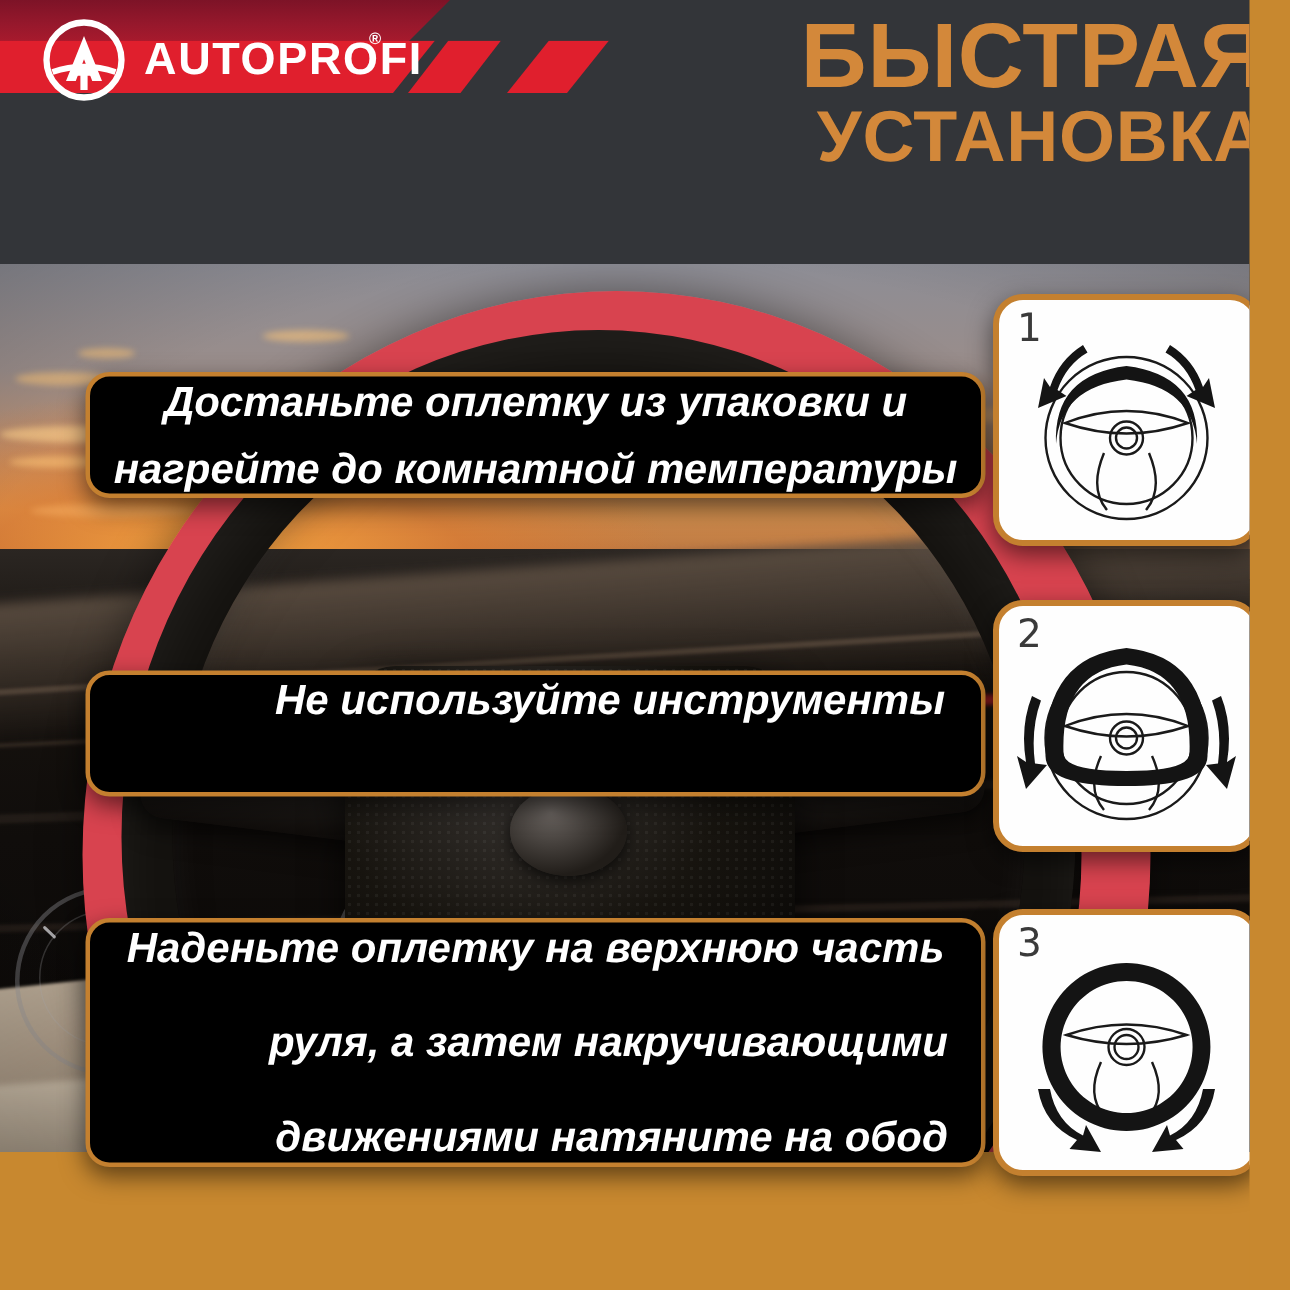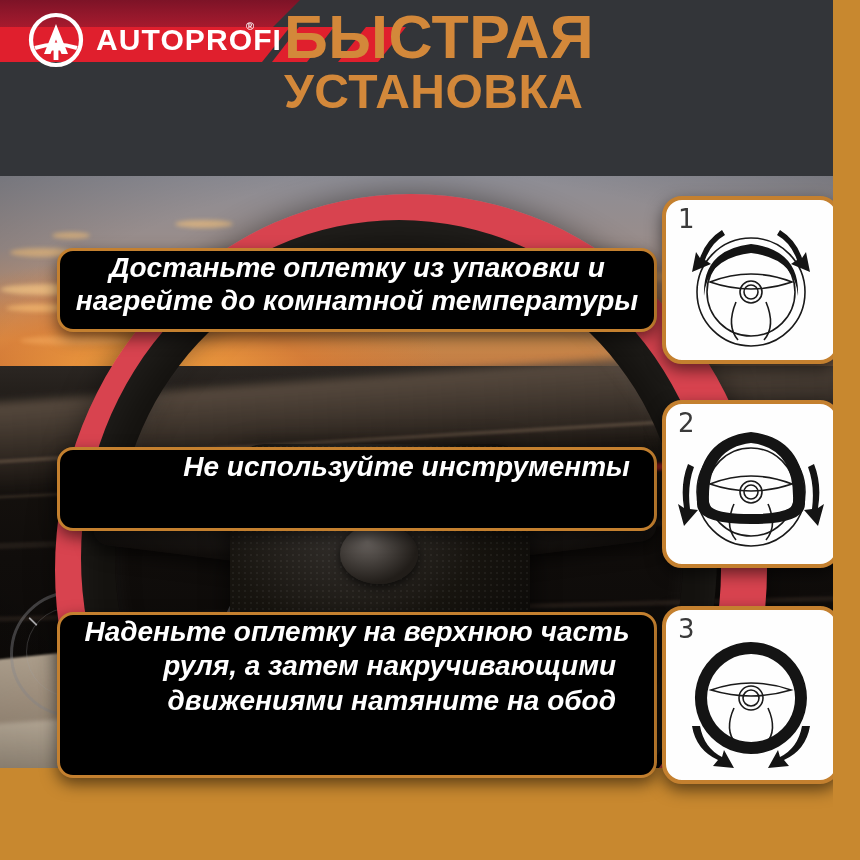--- a/index.html
+++ b/index.html
@@ -100,33 +100,33 @@
   .ribbon-tail2{position:absolute;left:338px;top:27px;width:68px;height:35px;background:#e01f2d;
     clip-path:polygon(28px 0,68px 0,40px 35px,0 35px);}
 
   .logo-mark{position:absolute;left:28px;top:12px;width:56px;height:56px;}
   .logo-mark svg{display:block;}
   .logo-word{position:absolute;left:96px;top:25px;height:30px;
     color:#ffffff;font-size:30px;font-weight:bold;letter-spacing:1.1px;line-height:30px;
     font-family:"Liberation Sans","DejaVu Sans",sans-serif;white-space:nowrap;}
   .logo-reg{position:absolute;left:246px;top:20px;color:#fff;font-size:11px;font-weight:bold;}
 
-  .title{position:absolute;right:16px;top:8px;width:560px;text-align:left;
+  .title{position:absolute;right:16px;top:8px;width:560px;text-align:right;
     color:#d3883a;font-weight:bold;line-height:.98;letter-spacing:.5px;}
   .title .l1{font-size:61px;display:block;}
   .title .l2{font-size:48px;display:block;}
 
   
   .tbox{position:absolute;background:#000;border:3px solid #c4802f;border-radius:16px;
     box-shadow:0 6px 16px rgba(0,0,0,.55);color:#fff;
-    font-weight:bold;font-style:italic;box-sizing:border-box;display:flex;flex-direction:column;justify-content:flex-start;}
+    font-weight:bold;font-style:italic;box-sizing:border-box;display:flex;flex-direction:column;justify-content:space-between;}
   .tbox .ln{display:block;white-space:nowrap;}
   #tbox1{left:57px;top:248px;width:600px;height:84px;padding:0 16px;align-items:center;font-size:28px;line-height:1.18;}
   #tbox2{left:57px;top:447px;width:600px;height:84px;padding:0 24px;align-items:flex-end;font-size:28px;line-height:1.18;}
-  #tbox3{left:57px;top:612px;width:600px;height:166px;padding:0 38px;align-items:flex-end;font-size:28px;line-height:1.23;}
+  #tbox3{left:57px;top:612px;width:600px;height:166px;padding:0 22px;align-items:flex-end;font-size:28px;line-height:1.23;}
   #tbox3 .ln:first-child{align-self:center;}
 
   
   .card{position:absolute;width:178px;height:168px;background:#fefefe;border:4px solid #c4802f;border-radius:20px;
     box-shadow:0 6px 16px rgba(0,0,0,.55);box-sizing:border-box;overflow:hidden;}
   #card1{left:662px;top:196px;}
   #card2{left:662px;top:400px;}
   #card3{left:662px;top:606px;height:178px;}
   .cardnum{position:absolute;left:12px;top:4px;font-size:26px;color:#3a3a3a;font-weight:normal;
     font-family:"DejaVu Sans",sans-serif;}

